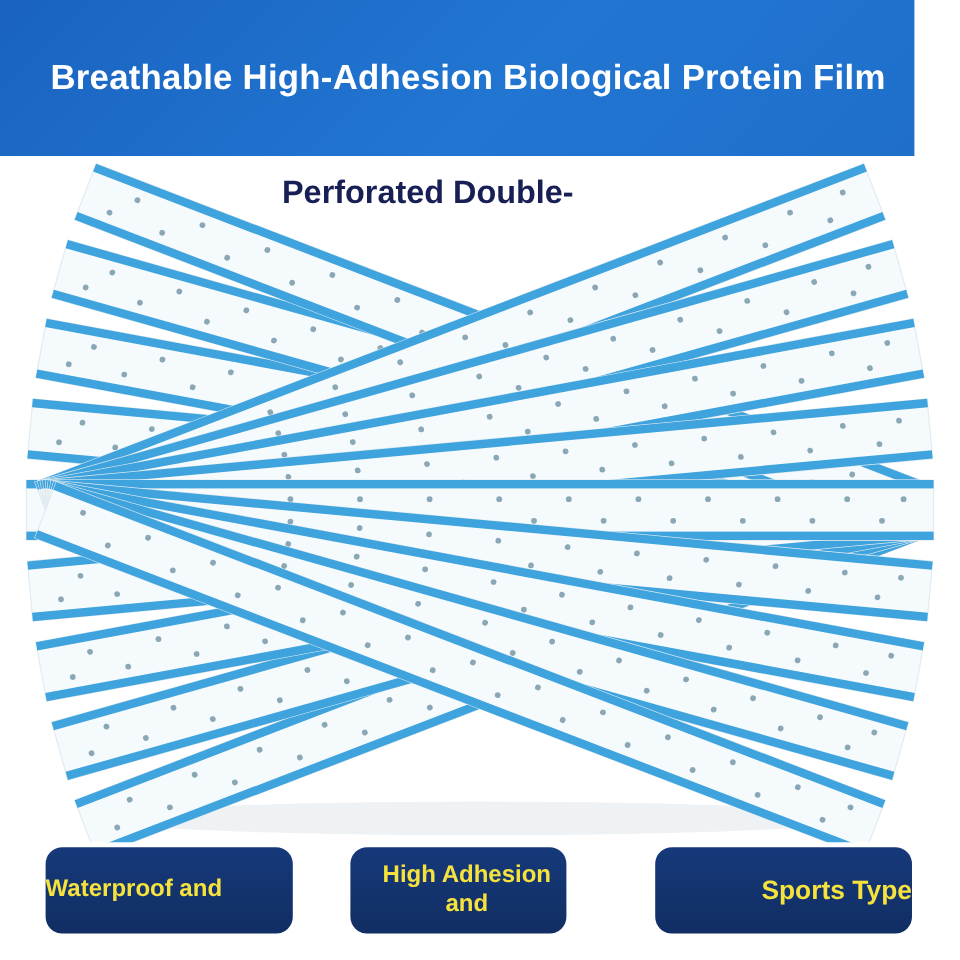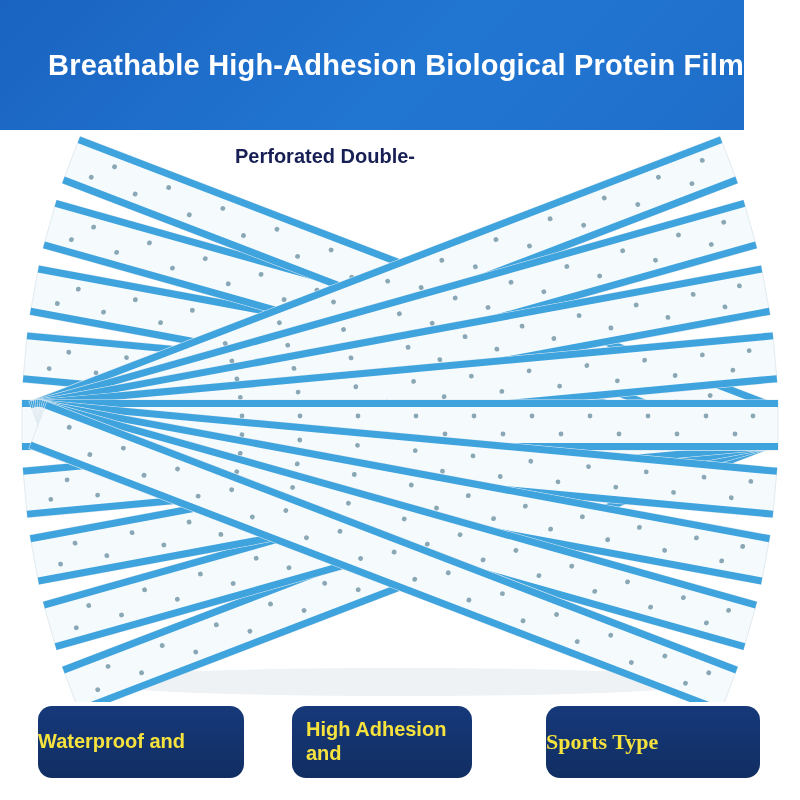--- a/index.html
+++ b/index.html
@@ -8,21 +8,21 @@
     background: #ffffff;
     font-family: "Liberation Sans", sans-serif;
     overflow: hidden;
   }
   .page { width: 800px; height: 800px; position: relative; }
 
   
   .banner {
     width: 744px; height: 130px;
     background: linear-gradient(135deg, #1a63c0 0%, #2176d2 55%, #1f6fca 100%);
-    display: flex; align-items: center; justify-content: flex-end;
+    display: flex; align-items: center; justify-content: center; padding-left: 18px;
   }
   .banner h1 {
     margin: 0;
     color: #ffffff;
     font-size: 29px;
     font-weight: 700;
     letter-spacing: 0.2px;
     white-space: nowrap;
   }
 
@@ -32,21 +32,21 @@
     width: 800px; height: 572px;
     background: #ffffff;
     overflow: hidden;
   }
   .tape-svg { position: absolute; left: 0; top: 0; }
 
   .tape-label {
     position: absolute;
     left: 235px; top: 14px;
     color: #171f55;
-    font-size: 20px;
+    font-size: 27px;
     font-weight: 700;
     line-height: 1.2;
   }
 
   
   .badges {
     position: absolute;
     left: 0; top: 702px;
     width: 800px; height: 98px;
     box-sizing: border-box;
@@ -61,27 +61,26 @@
     box-sizing: border-box;
     display: flex;
     flex-direction: column;
     justify-content: center;
     color: #f6e23d;
     font-weight: 700;
     font-size: 20px;
     line-height: 1.18;
   }
   .badge-1 { width: 206px; }
-  .badge-2 { width: 180px; padding-left: 14px; margin-left: 48px; }
+  .badge-2 { width: 180px; padding-left: 14px; margin-left: 48px; text-align: center; }
   .badge-3 {
     width: 214px;
     margin-left: auto;
-    align-items: flex-start;
+    align-items: flex-end;
     font-size: 22px;
-    font-family: Liberation Serif, serif;
   }
 </style>
 </head>
 <body>
 
 <div class="page">
 
   <header class="banner">
     <h1>Breathable High-Adhesion Biological Protein Film</h1>
   </header>

